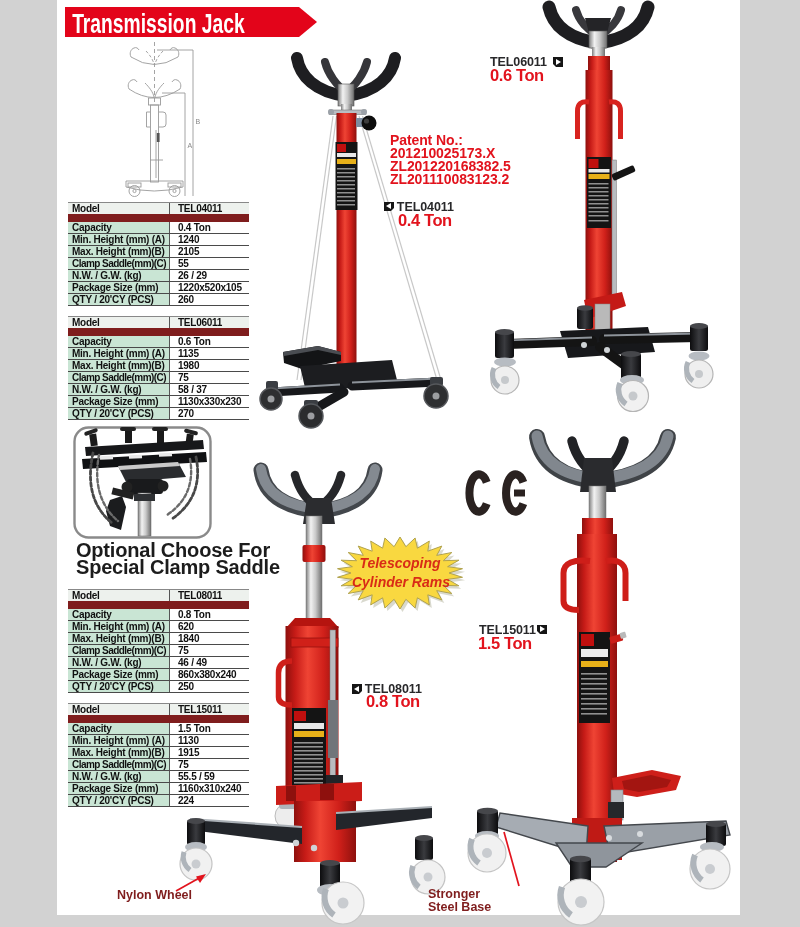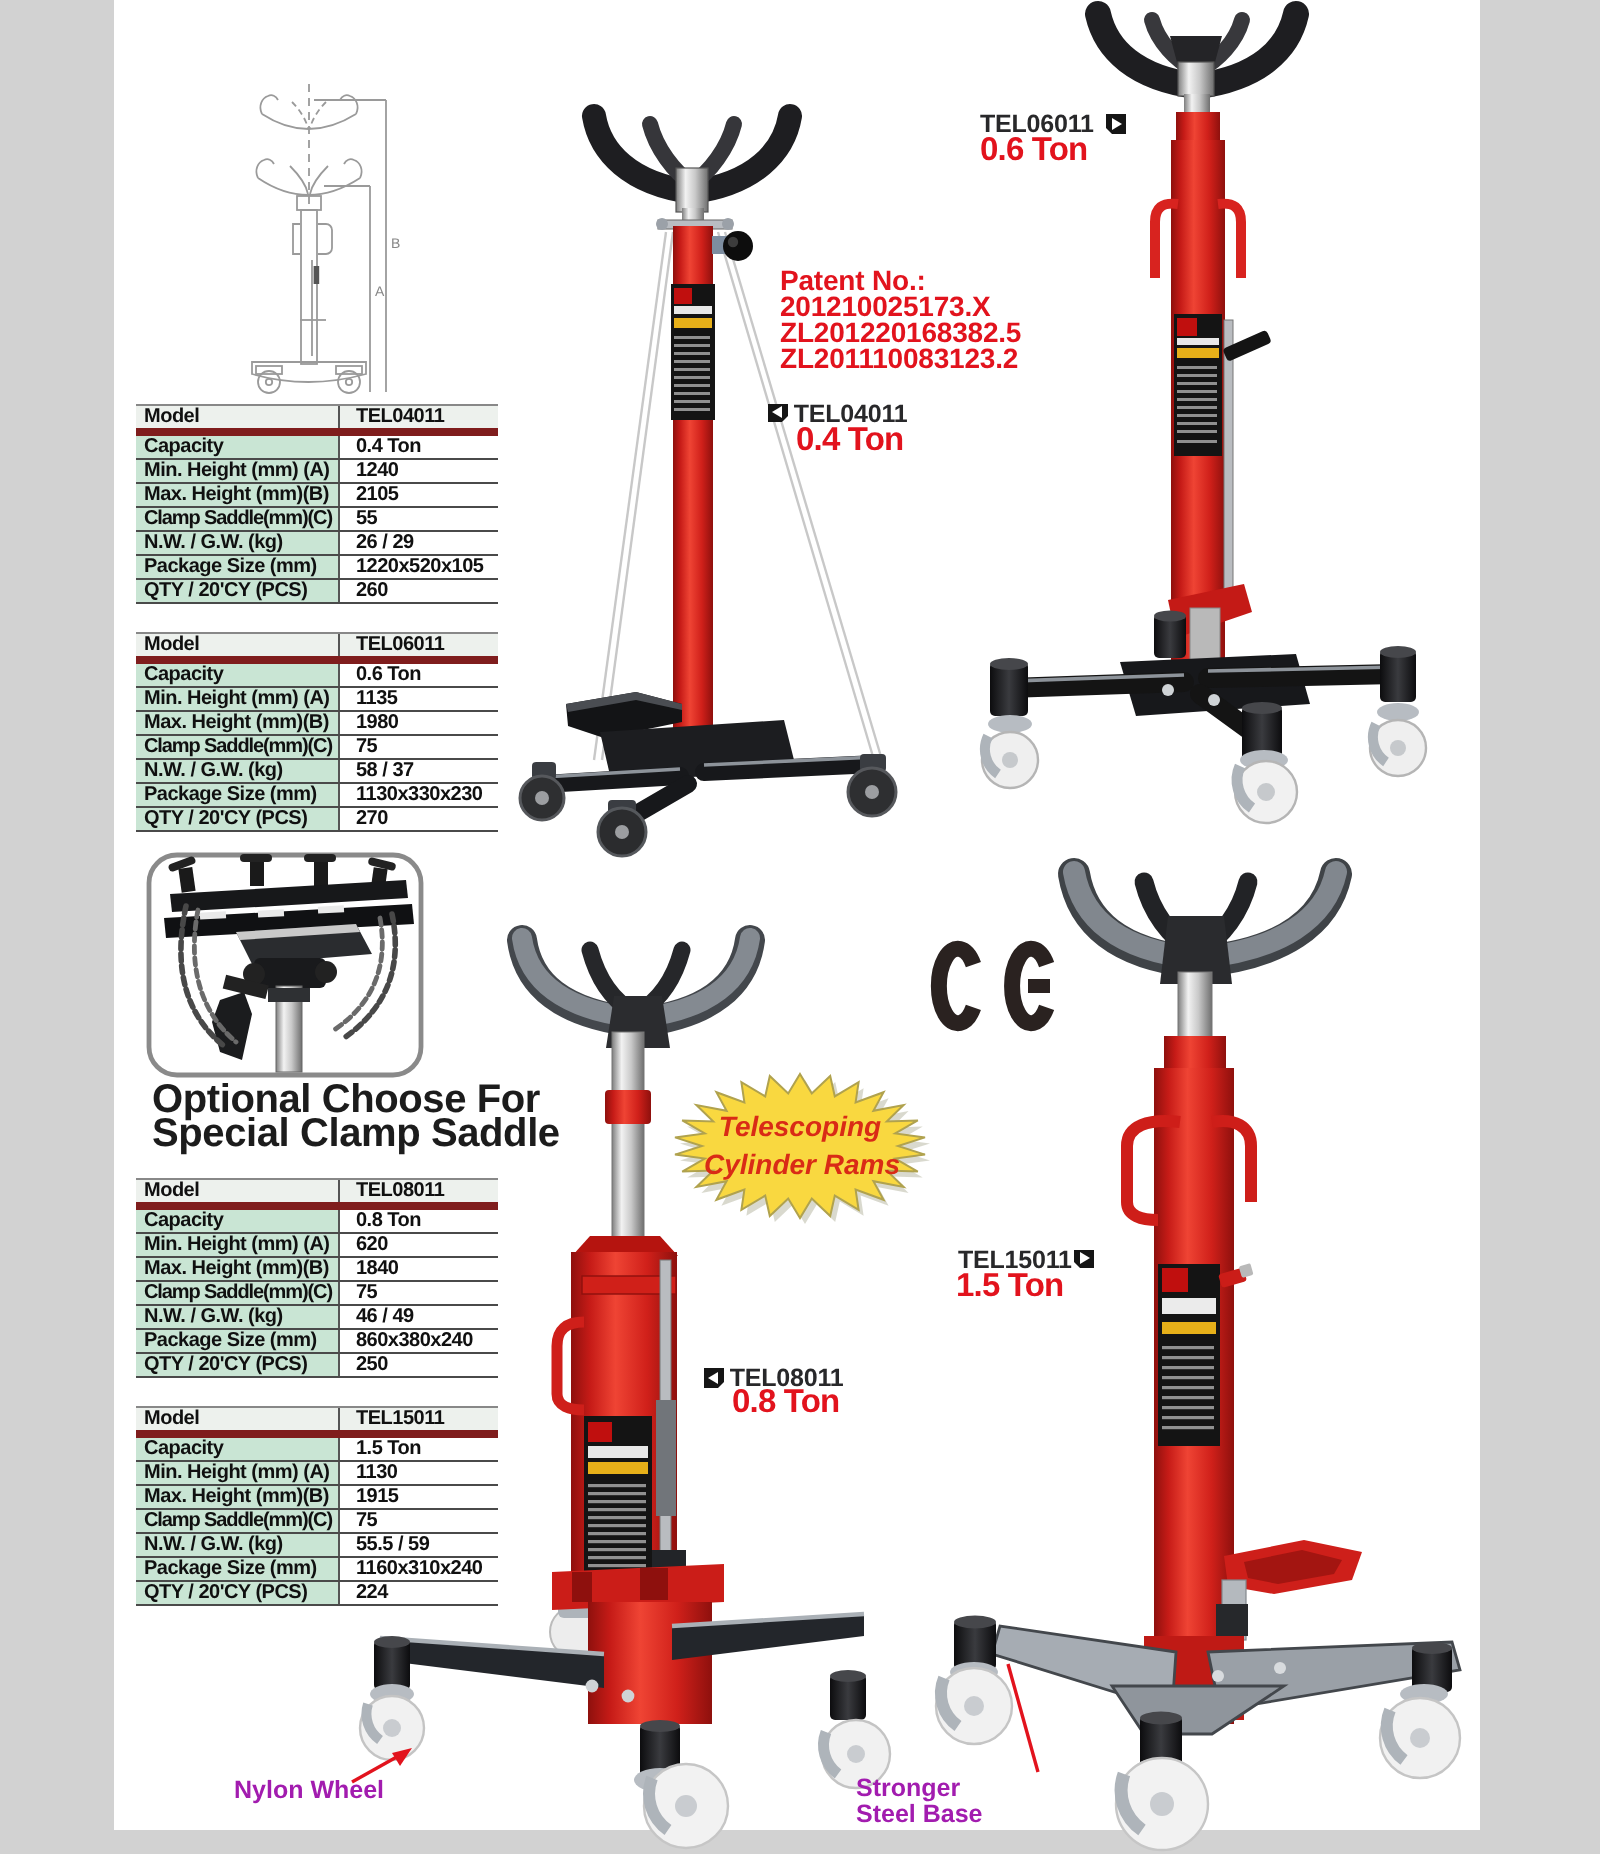--- a/index.html
+++ b/index.html
@@ -10,32 +10,32 @@
 #banner{position:absolute;left:65px;top:7px;width:252px;height:30px;background:#e3041a;
   -webkit-clip-path:polygon(0 0,234px 0,252px 15px,234px 30px,0 30px);
   clip-path:polygon(0 0,234px 0,252px 15px,234px 30px,0 30px);}
 #banner span{display:inline-block;color:#fff;font-weight:bold;font-size:27px;line-height:35px;
   transform:scaleX(.714);transform-origin:0 50%;padding-left:10px;white-space:nowrap;}
 table.spec{position:absolute;border-collapse:collapse;table-layout:fixed;width:181px;
   font-family:"Liberation Sans",sans-serif;font-size:10.5px;font-weight:bold;color:#101010;}
 table.spec td{height:11px;line-height:11px;font-size:10px;padding:0 0 0 4px;border-bottom:1px solid #4a4a4a;overflow:hidden;white-space:nowrap;letter-spacing:-0.25px;}
 table.spec td.l{width:97px;background:#c9e5d4;}
 table.spec td.v{width:71px;border-left:1px solid #555;background:#fff;padding-left:8px;}
-table.spec tr.h td{background:#edf1ed;border-top:1px solid #888;border-bottom:4px solid #7f1d1d;}
+table.spec tr.h td{background:#edf1ed;border-top:1px solid #888;border-bottom:8px solid #7f1d1d;}
 .mlabel{position:absolute;font-weight:bold;font-size:12.5px;line-height:12.5px;color:#28282a;letter-spacing:-0.1px;}
 .ton{position:absolute;font-weight:bold;font-size:16.5px;line-height:16.5px;color:#e2131d;letter-spacing:-0.4px;}
 .arrowbox{display:inline-block;width:9.5px;height:9.5px;background:#151515;vertical-align:-0.5px;position:relative;}
 .arrowbox i{position:absolute;width:0;height:0;}
 .ab-l i{left:1.5px;top:1.6px;border-top:3.1px solid transparent;border-bottom:3.1px solid transparent;border-right:5.4px solid #fff;}
 .ab-r i{right:1.5px;top:1.6px;border-top:3.1px solid transparent;border-bottom:3.1px solid transparent;border-left:5.4px solid #fff;}
 .ab-l b{position:absolute;right:0;bottom:0;width:0;height:0;border-left:3.4px solid transparent;border-bottom:3.4px solid #fff;}
 .ab-r b{position:absolute;left:0;bottom:0;width:0;height:0;border-right:3.4px solid transparent;border-bottom:3.4px solid #fff;}
 #optional{position:absolute;left:76px;top:542px;font-weight:bold;font-size:20px;line-height:17px;color:#1c1c1c;letter-spacing:-0.2px;}
 #patent{position:absolute;left:390px;top:134px;font-weight:bold;font-size:14px;line-height:13px;color:#e2131d;letter-spacing:-0.1px;}
-.small-red{position:absolute;font-weight:bold;font-size:12.5px;line-height:13.5px;color:#a21caf;}
+.small-red{position:absolute;font-weight:bold;font-size:12.5px;line-height:13.5px;color:#7f1d1d;}
 </style>
 </head>
 <body>
 <div id="wrap">
   <div id="page"></div>
 
   <svg id="art" class="abs" style="left:0;top:0" width="800" height="927" viewBox="0 0 800 927">
 <defs>
 <linearGradient id="red" x1="0" y1="0" x2="1" y2="0">
 <stop offset="0" stop-color="#8e100d"></stop>
@@ -398,20 +398,21 @@
 <circle cx="710" cy="869" r="20" fill="#f1f1f1" stroke="#c5c5c5" stroke-width="1.2"></circle>
 <circle cx="710" cy="869" r="5" fill="#c9ccd0"></circle>
 <path d="M695,855 a21,21 0 0 0 7,25" fill="none" stroke="#aeb4ba" stroke-width="6"></path>
 </g>
 
 <line x1="176" y1="891" x2="201" y2="877" stroke="#e2131d" stroke-width="1.7"></line>
 <polygon points="206,874 196,876.5 200,883" fill="#e2131d"></polygon>
 <line x1="519" y1="886" x2="504" y2="832" stroke="#e2131d" stroke-width="1.7"></line>
 </svg>
 
+  <div id="banner"><span>Transmission Jack</span></div>
 
   <table class="spec" style="left:68px;top:202px;">
     <tbody>
         <tr class="h">
           <td class="l">Model</td>
           <td class="v">TEL04011</td>
         </tr>
     <tr>
           <td class="l">Capacity</td>
           <td class="v">0.4 Ton</td>

